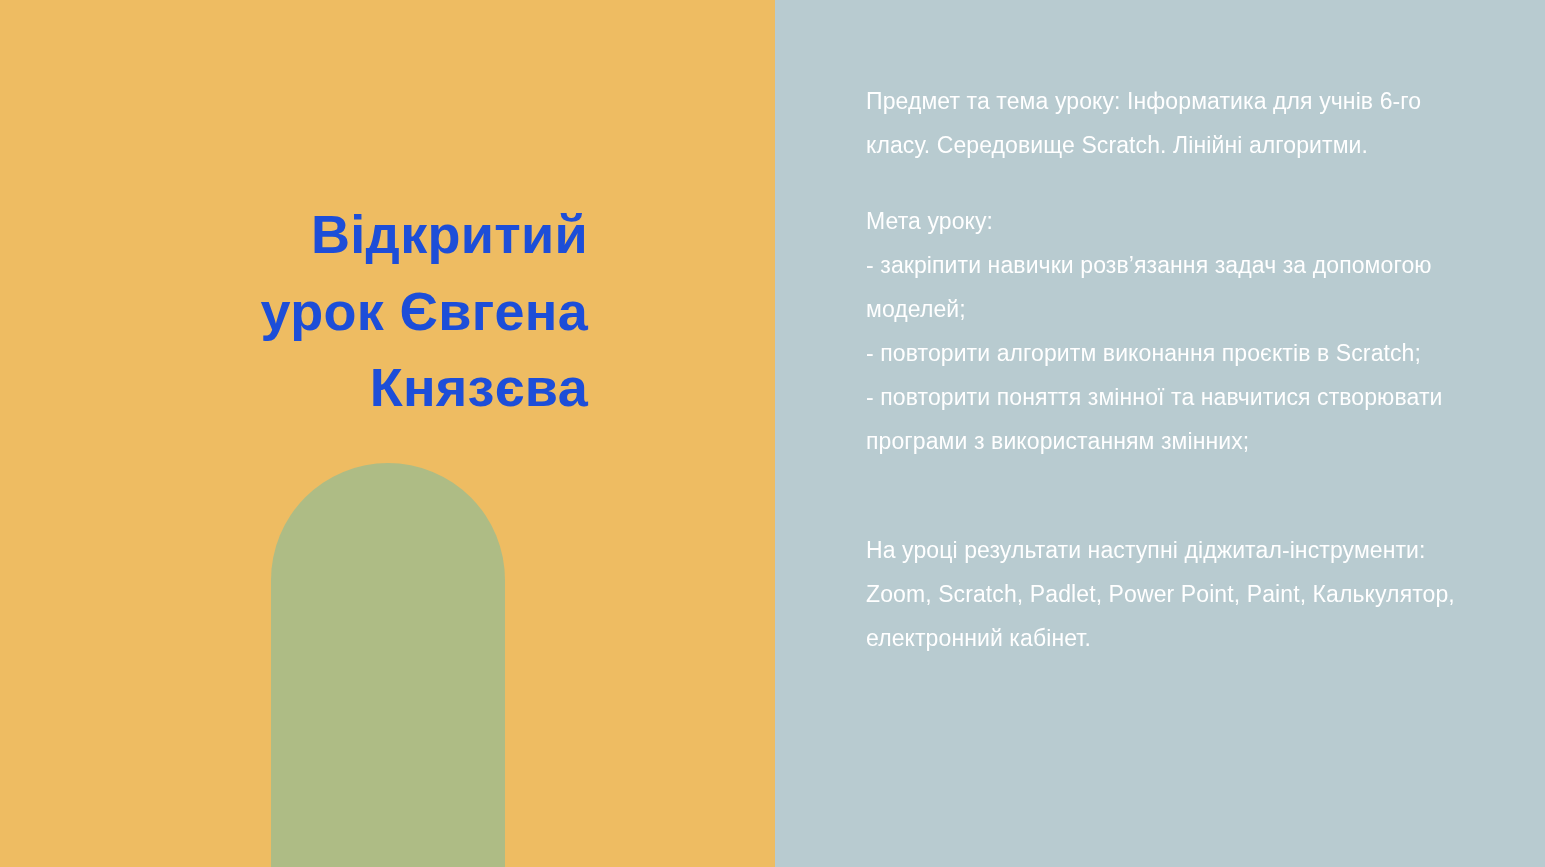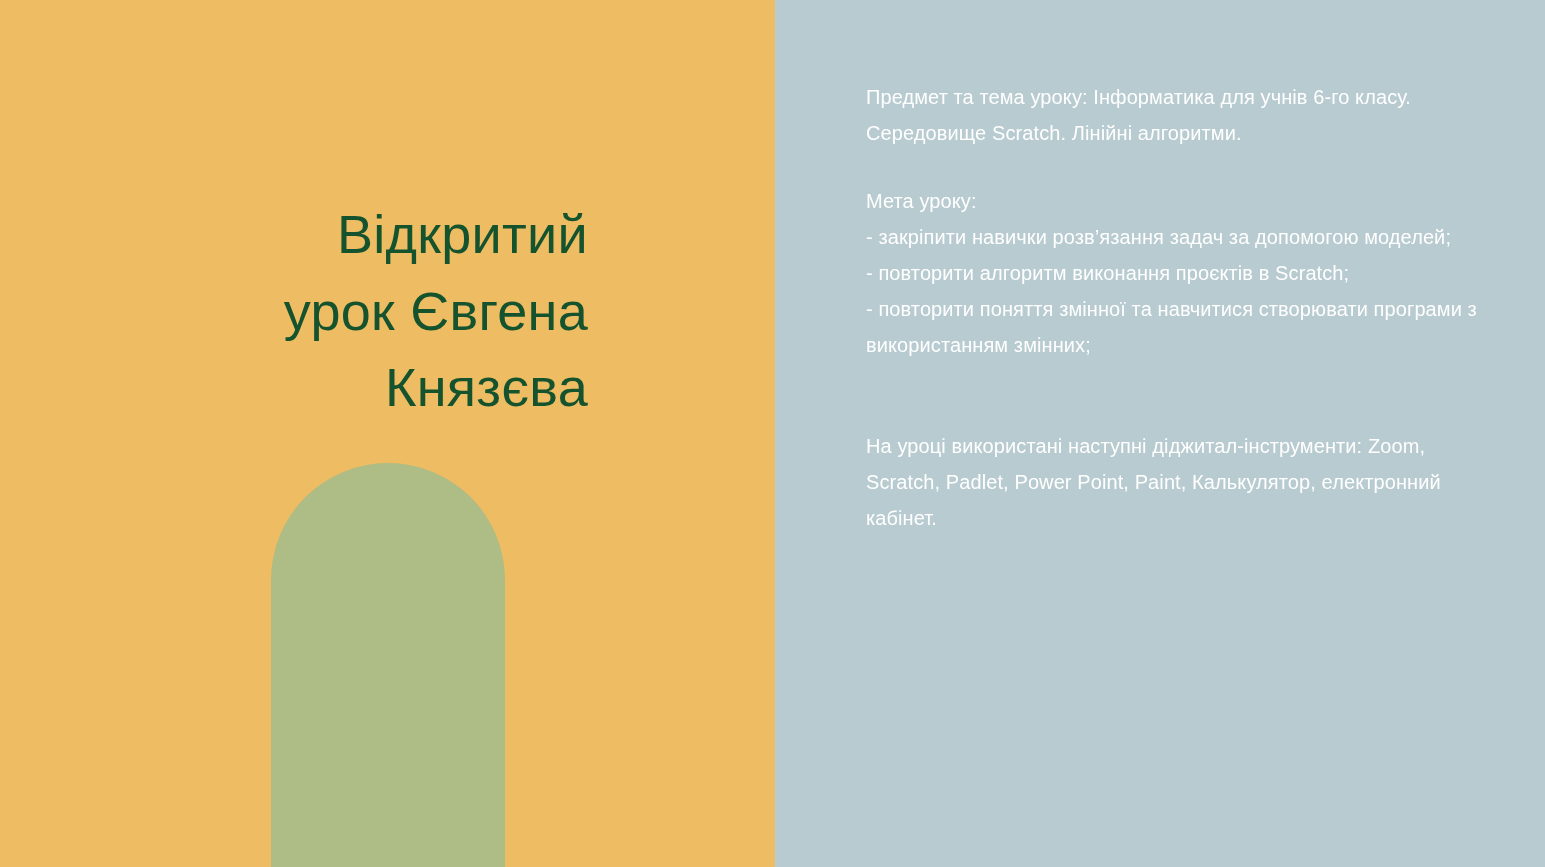--- a/index.html
+++ b/index.html
@@ -43,44 +43,44 @@
     top: 0;
     width: 775px;
     padding-right: 187px;
     box-sizing: border-box;
     text-align: right;
   }
   .slide-title {
     margin: 0;
     padding-top: 196px;
     font-size: 54px;
-    font-weight: 400;
+    font-weight: 700;
     line-height: 1.42;
-    color: #14532d;
+    color: #1d4ed8;
     letter-spacing: 0.3px;
     white-space: pre-line;
   }
 
   
   .right-panel {
     position: absolute;
     left: 775px;
     top: 0;
     width: 770px;
     height: 867px;
     background: #b8cbd0;
     overflow: hidden;
   }
   .body-text {
     position: absolute;
     left: 91px;
     top: 79px;
     width: 620px;
-    font-size: 20px;
-    line-height: 36px;
+    font-size: 23px;
+    line-height: 44px;
     color: #ffffff;
     font-weight: 400;
     letter-spacing: 0.1px;
   }
   .para {
     margin: 0;
     white-space: pre-line;
   }
   .para-gap {
     height: 32.4px;
@@ -112,18 +112,18 @@
       <p class="para">-   закріпити навички розв’язання задач за допомогою моделей;
 -   повторити алгоритм виконання проєктів в Scratch;
 -   повторити поняття змінної та навчитися створювати програми з використанням змінних;</p>
 
       <div class="para-gap"></div>
 
 
 
       <div class="para-gap"></div>
 
-      <p class="para">На уроці використані наступні діджитал-інструменти: Zoom, Scratch, Padlet, Power Point, Paint, Калькулятор, електронний кабінет.</p>
+      <p class="para">На уроці результати наступні діджитал-інструменти: Zoom, Scratch, Padlet, Power Point, Paint, Калькулятор, електронний кабінет.</p>
 
     </div>
   </div>
 
 </div>
 
 </body></html>

